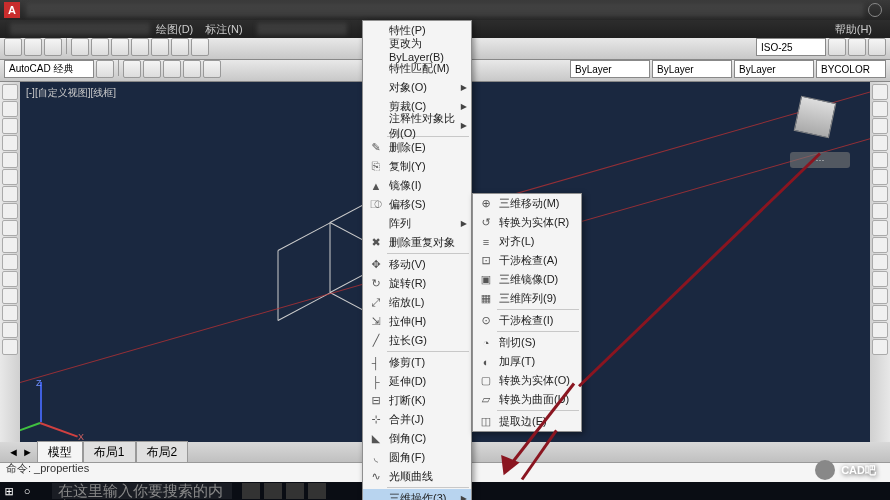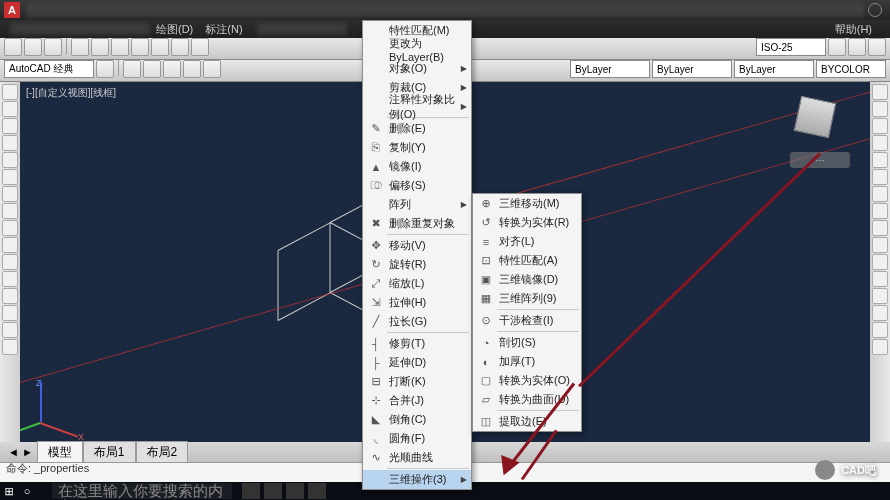--- a/index.html
+++ b/index.html
@@ -194,25 +194,29 @@
     <div class="ti"></div>
     <div class="ti"></div>
     <div class="ti"></div>
     <div class="ti"></div>
   </div>
 </div>
 
 <div class="menu-root" id="menu-root">
     <div class="row">
       <span class="ic"></span>
+      <span class="lab">特性(P)</span>
+    </div>
+    <div class="row">
+      <span class="ic"></span>
+      <span class="lab">更改为 ByLayer(B)</span>
+    </div>
+    <div class="row">
+      <span class="ic"></span>
       <span class="lab">特性匹配(M)</span>
-    </div>
-    <div class="row">
-      <span class="ic"></span>
-      <span class="lab">更改为 ByLayer(B)</span>
     </div>
     <div class="row">
       <span class="ic"></span>
       <span class="lab">对象(O)</span>
       <span class="arr">▶</span>
     </div>
     <div class="row">
       <span class="ic"></span>
       <span class="lab">剪裁(C)</span>
       <span class="arr">▶</span>
@@ -314,21 +318,21 @@
     <div class="row">
       <span class="ic">↺</span>
       <span class="lab">转换为实体(R)</span>
     </div>
     <div class="row">
       <span class="ic">≡</span>
       <span class="lab">对齐(L)</span>
     </div>
     <div class="row">
       <span class="ic">⊡</span>
-      <span class="lab">特性匹配(A)</span>
+      <span class="lab">干涉检查(A)</span>
     </div>
     <div class="row">
       <span class="ic">▣</span>
       <span class="lab">三维镜像(D)</span>
     </div>
     <div class="row">
       <span class="ic">▦</span>
       <span class="lab">三维阵列(9)</span>
     </div>
     <div class="msep"></div>

